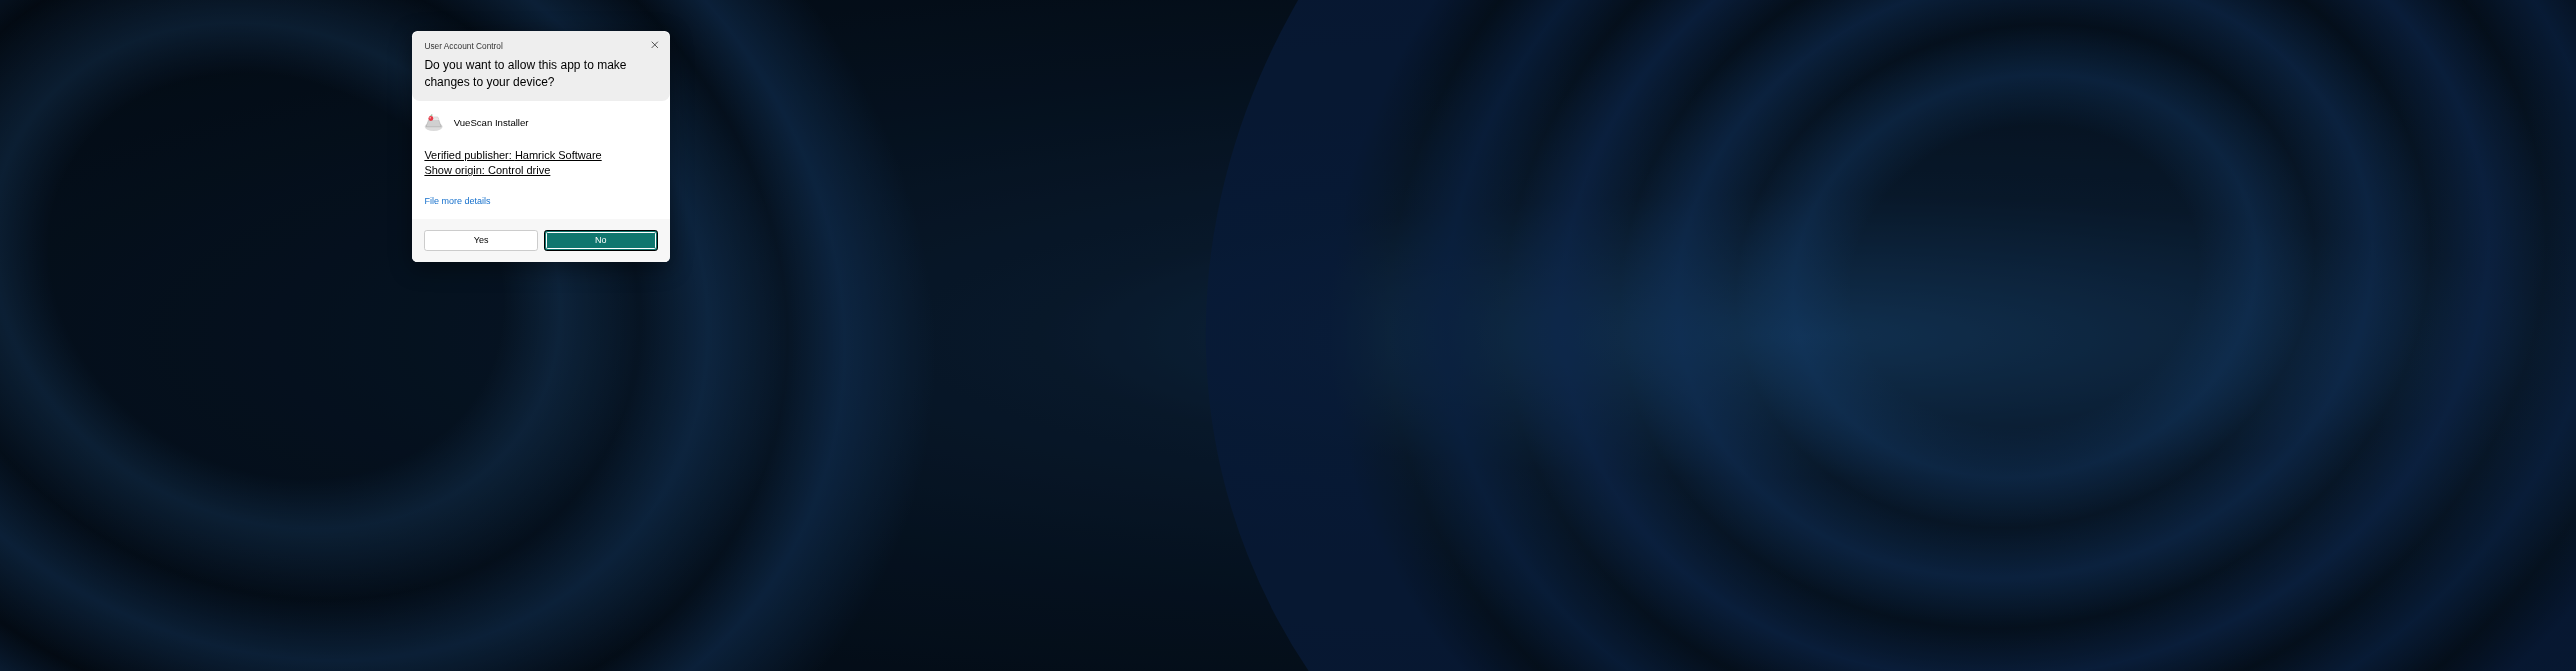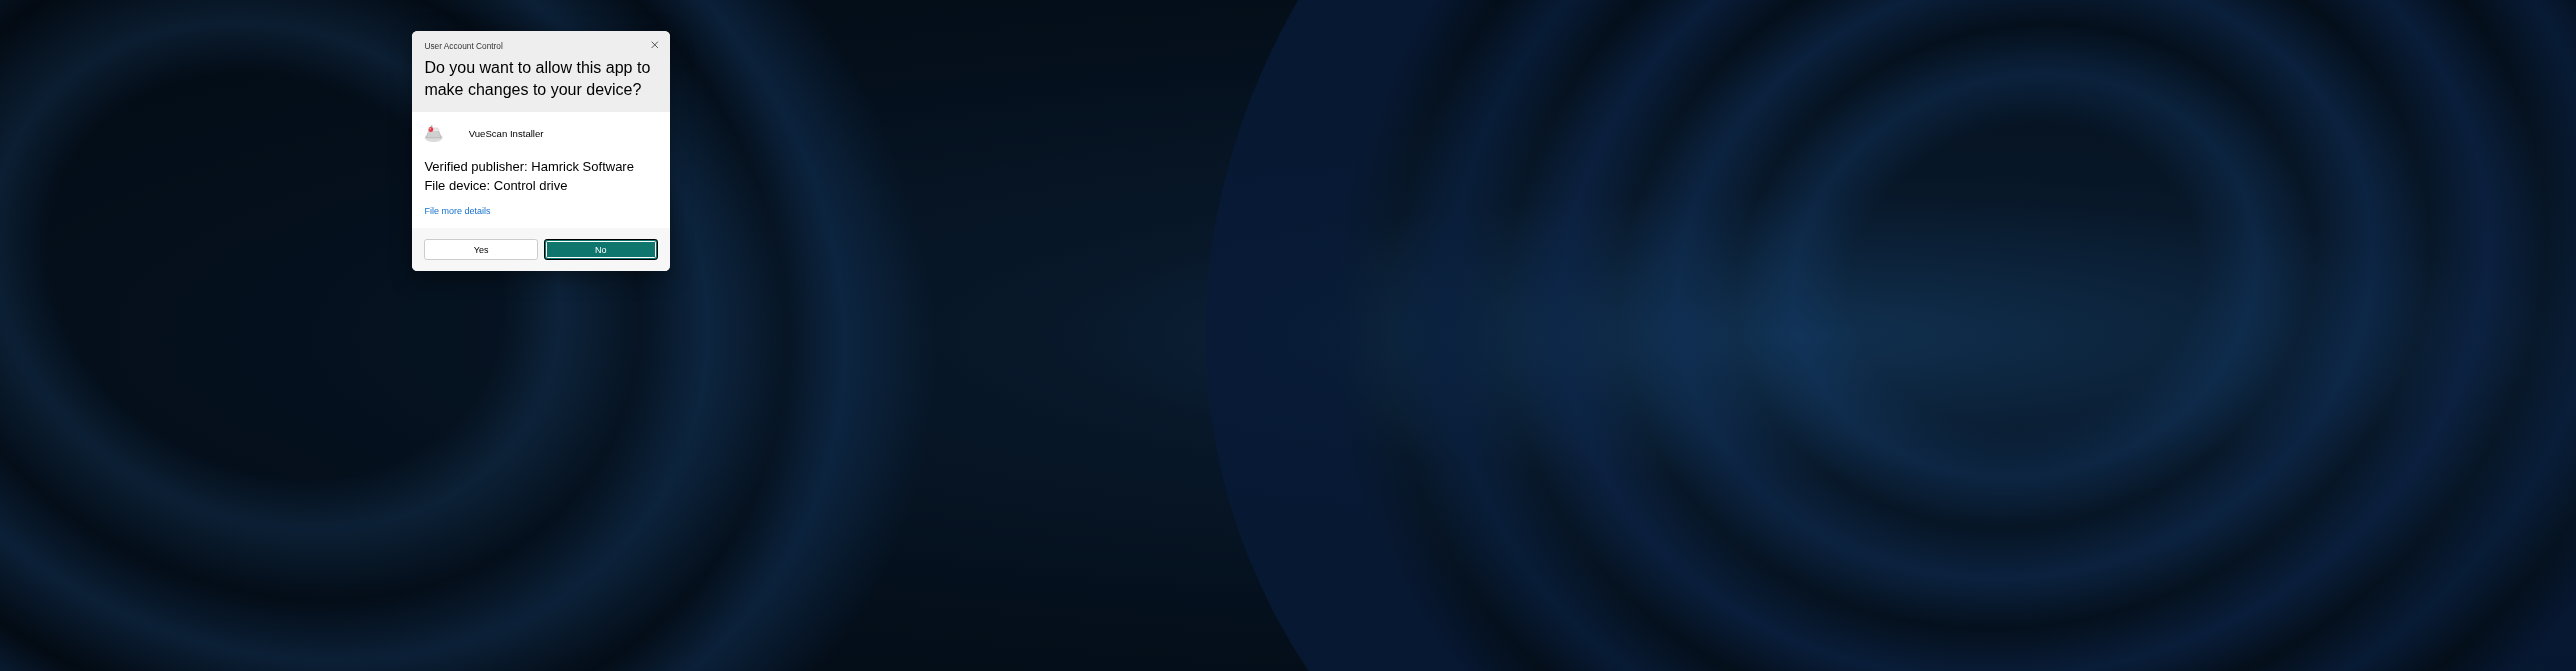--- a/index.html
+++ b/index.html
@@ -63,30 +63,31 @@
       background: #ffffff;
       border-radius: 5.5px;
       box-shadow: 0 5.5px 22px rgba(0, 0, 0, 0.4);
       overflow: hidden;
     }
     
     .dialog-header {
       background: #eeeeee;
       padding: 9.6px 12.4px 11px 12.4px;
       position: relative;
+      border-radius: 8px;
     }
     
     .dialog-title {
       font-size: 8.3px;
       color: #333333;
       margin-bottom: 6.9px;
     }
     
     .dialog-question {
-      font-size: 16px;
+      font-size: 12px;
       color: #000000;
       line-height: 1.35;
       font-weight: 400;
     }
     
     .close-button {
       position: absolute;
       top: 6.9px;
       right: 8.3px;
       width: 13.8px;
@@ -102,42 +103,43 @@
     }
     
     .dialog-body {
       background: #ffffff;
       padding: 12.4px 12.4px 12.4px 12.4px;
     }
     
     .app-info-row {
       display: flex;
       align-items: center;
-      gap: 25px;
+      gap: 10px;
       margin-bottom: 15px;
     }
     
     .app-icon {
       width: 19.3px;
       height: 19.3px;
       display: flex;
       align-items: center;
       justify-content: center;
     }
     
     .app-name {
       font-size: 9.6px;
       color: #000000;
     }
     
     .publisher-info {
-      font-size: 13px;
+      font-size: 11px;
       color: #000000;
       line-height: 1.45;
-      margin-bottom: 8px;
+      margin-bottom: 15px;
+      text-decoration: underline;
     }
     
     .show-details-link {
       font-size: 9px;
       color: #1670cc;
       text-decoration: none;
       cursor: pointer;
     }
     
     .dialog-footer {
@@ -207,21 +209,21 @@
           <circle cx="10" cy="8" r="3.5" fill="#e63946"></circle>
           <circle cx="9" cy="7" r="1.2" fill="#fff" opacity="0.6"></circle>
           <path d="M 10 4 Q 11 2 12 3" stroke="#2a6e2a" stroke-width="1.2" fill="none"></path>
         </svg>
       </div>
       <div class="app-name">VueScan Installer</div>
     </div>
     
     <div class="publisher-info">
       <div><span>Verified publisher: </span><span>Hamrick Software</span></div>
-      <div><span>File device: </span><span>Control drive</span></div>
+      <div><span>Show origin: </span><span>Control drive</span></div>
     </div>
     
     <a class="show-details-link">File more details</a>
   </div>
 
   <div class="dialog-footer">
     <button class="uac-button yes-button">Yes</button>
     <button class="uac-button no-button">No</button>
   </div>
 </div>

